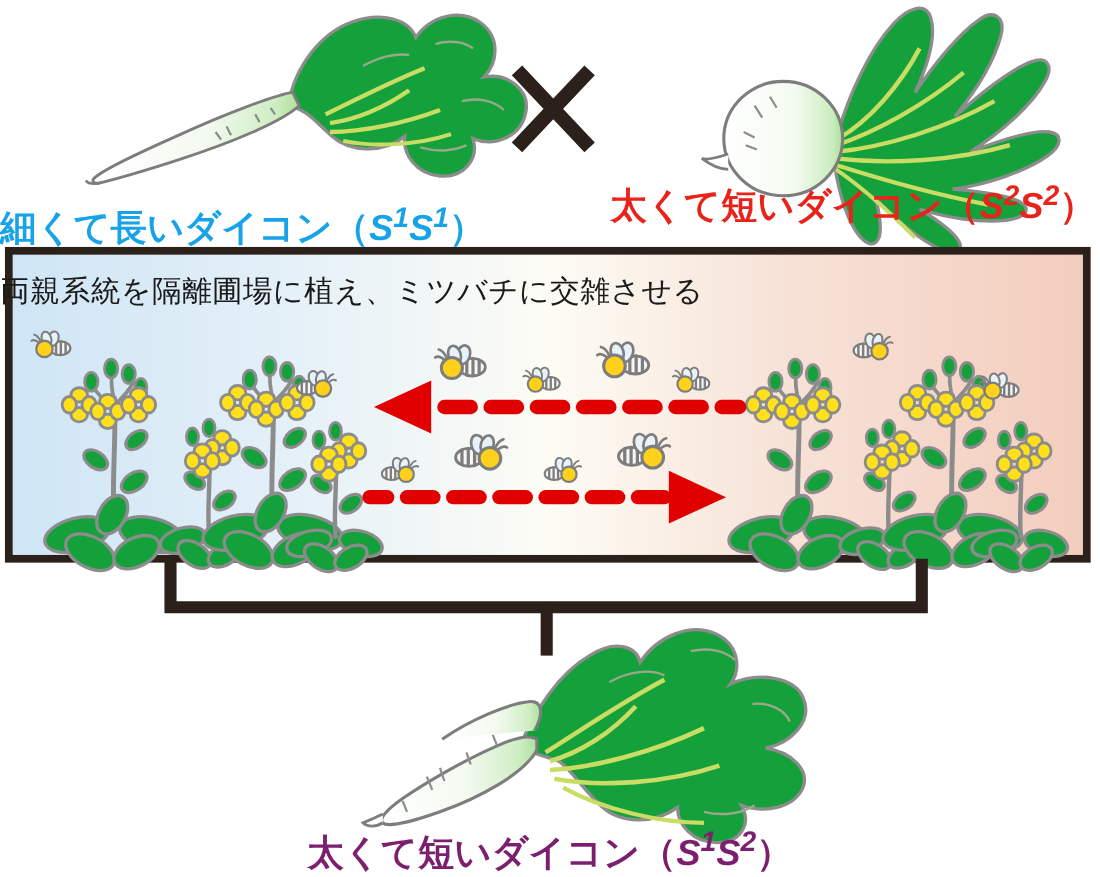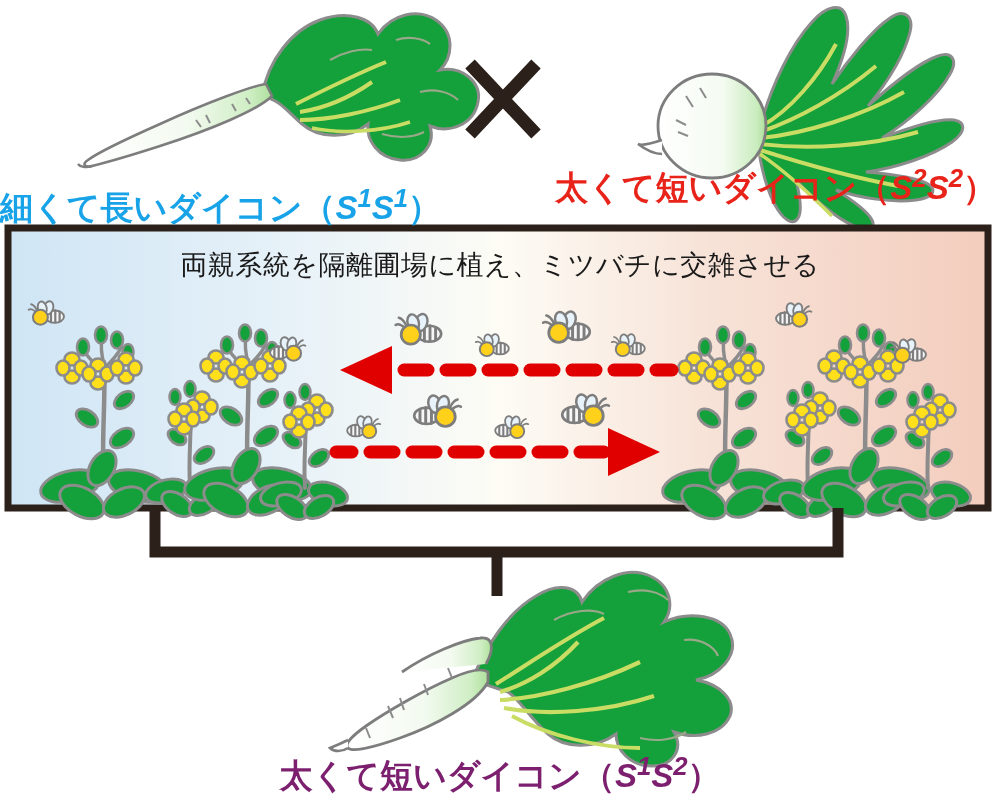--- a/index.html
+++ b/index.html
@@ -8,21 +8,21 @@
   .stage{position:absolute;inset:0;width:1000px;height:797px;}
   svg.layer{position:absolute;left:0;top:0;width:1000px;height:797px;overflow:visible;}
 
   .label{position:absolute;white-space:nowrap;font-weight:bold;}
   #label-thin-long{left:0px;top:164px;font-size:33px;color:#18a3e8;margin-top:20px;}
   #label-thick-short{right:4px;top:164px;font-size:33px;color:#e8231a;text-align:right;}
   #label-offspring{left:0;right:0;top:752px;text-align:center;font-size:33px;color:#7b1f6e;}
   .sup{font-style:italic;font-size:0.78em;vertical-align:super;font-weight:bold;}
   .gene{font-style:italic;}
 
-  #field-caption{position:absolute;left:0;right:0;top:247px;text-align:center;
+  #field-caption{position:absolute;left:0;right:0;top:247px;text-align:left;
       font-size:27px;color:#1a1a1a;letter-spacing:0.5px;}
 </style>
 </head>
 <body>
 
 <div class="stage">
 
   <svg class="layer" viewBox="0 0 1000 797">
     <defs>
       <linearGradient id="fieldGrad" x1="0" y1="0" x2="1" y2="0">

